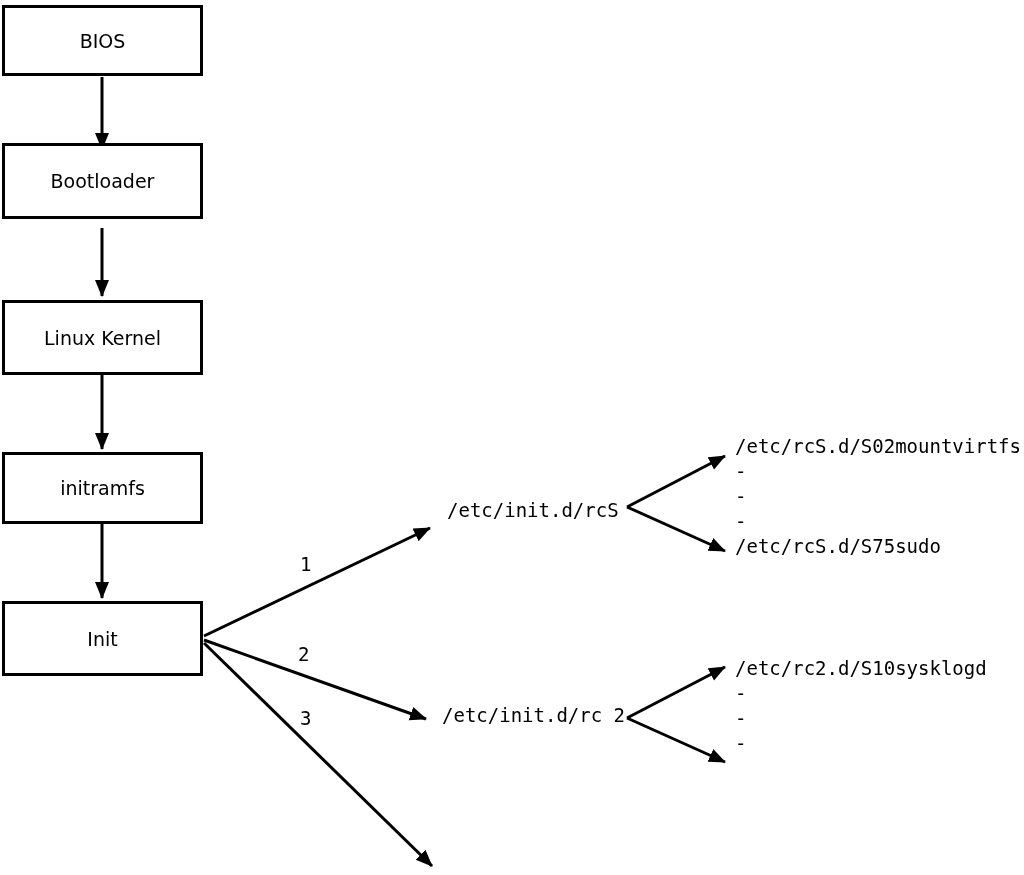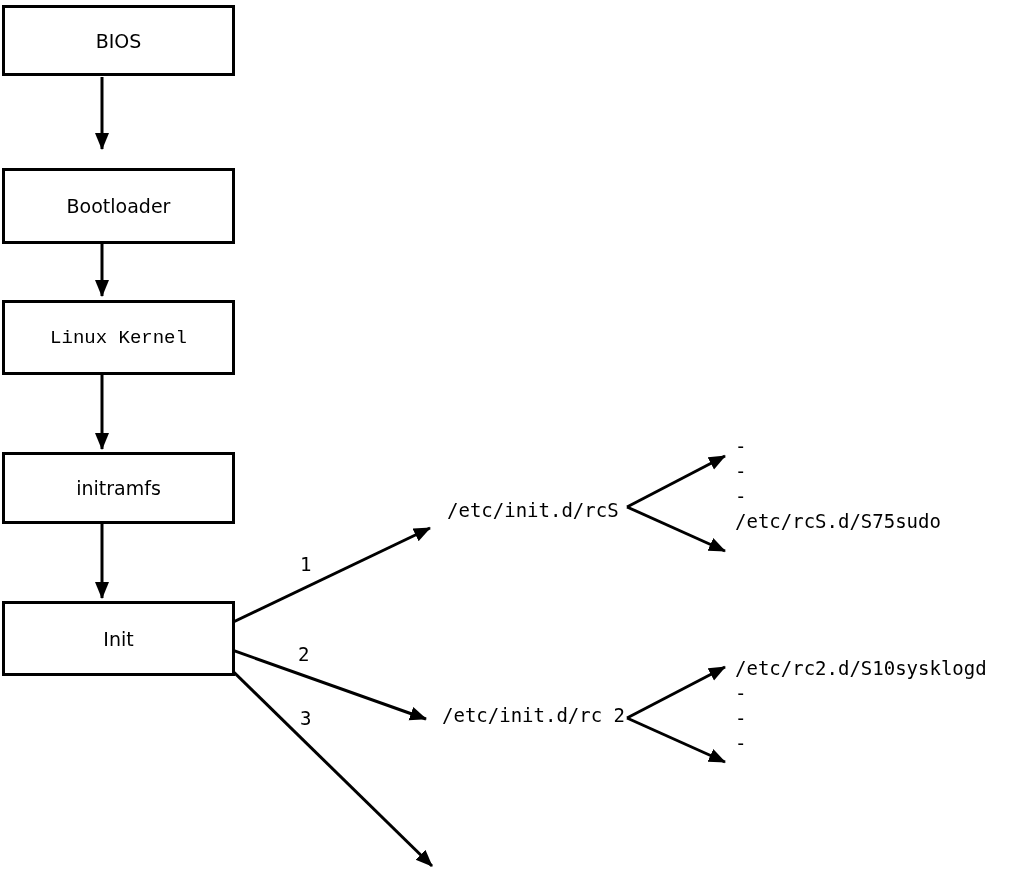--- a/index.html
+++ b/index.html
@@ -13,32 +13,32 @@
     overflow: hidden;
   }
   .arrows {
     position: absolute;
     left: 0; top: 0;
     width: 1024px; height: 875px;
   }
   .node {
     position: absolute;
     left: 2px;
-    width: 233px;
+    width: 201px;
     box-sizing: border-box;
     border: 3px solid #000;
     background: #fff;
     display: flex;
     align-items: center;
     justify-content: center;
     font-size: 19px;
   }
   .node-bios       { top: 5px;   height: 71px; }
-  .node-bootloader { top: 168px; height: 76px; }
-  .node-kernel     { top: 300px; height: 75px; font-family: Liberation Mono, monospace; }
+  .node-bootloader { top: 143px; height: 76px; }
+  .node-kernel     { top: 300px; height: 75px; }
   .node-initramfs  { top: 452px; height: 72px; }
   .node-init       { top: 601px; height: 75px; }
   .caption {
     position: absolute;
     left: 358px; top: 103px;
     font-size: 19px;
     white-space: nowrap;
   }
   .mono {
     position: absolute;
@@ -107,20 +107,21 @@
 
   <div class="mono branch-num-1">1</div>
   <div class="mono branch-num-2">2</div>
   <div class="mono branch-num-3">3</div>
 
   <div class="mono cmd-rcs">/etc/init.d/rcS</div>
   <div class="mono cmd-rc2">/etc/init.d/rc 2</div>
   <div class="mono cmd-getty">getty</div>
 
   <div class="script-stack stack-rcs">
+    <div>/etc/rcS.d/S02mountvirtfs</div>
     <div>-</div>
     <div>-</div>
     <div>-</div>
     <div>/etc/rcS.d/S75sudo</div>
   </div>
 
   <div class="script-stack stack-rc2">
     <div>/etc/rc2.d/S10sysklogd</div>
     <div>-</div>
     <div>-</div>

